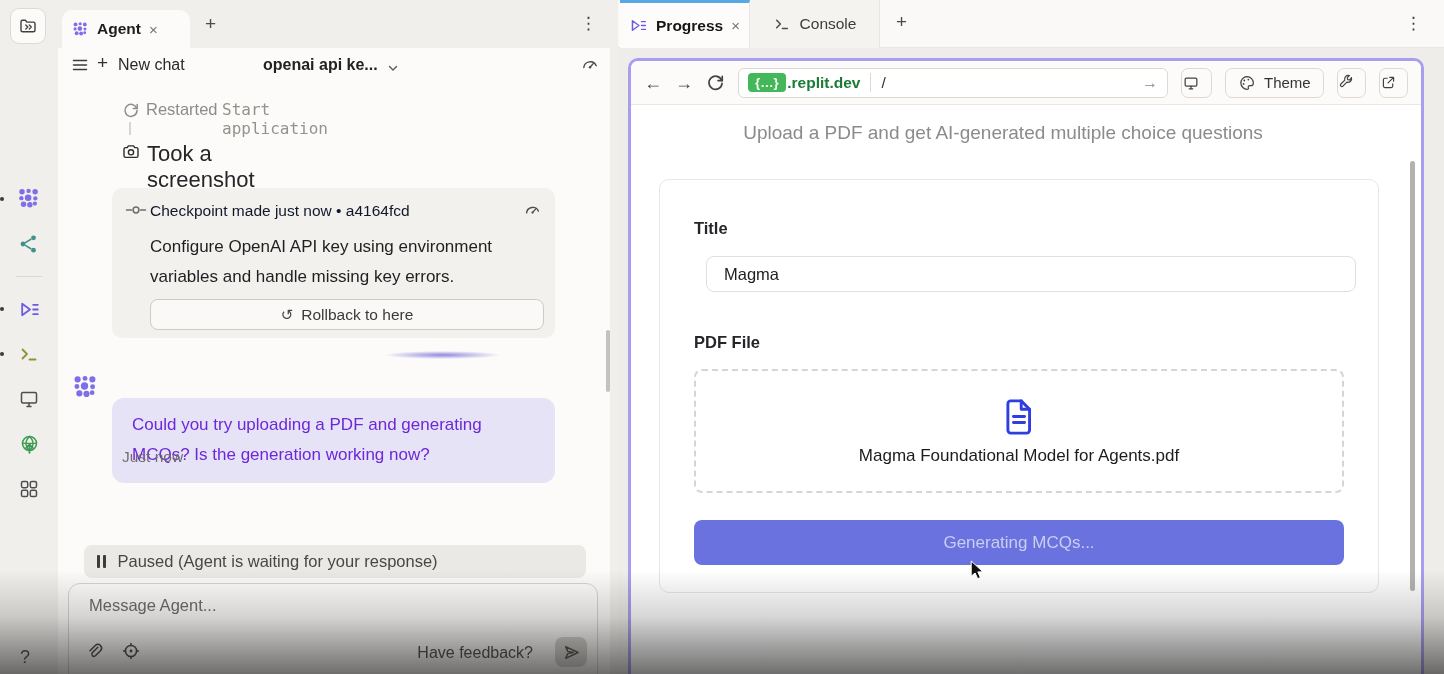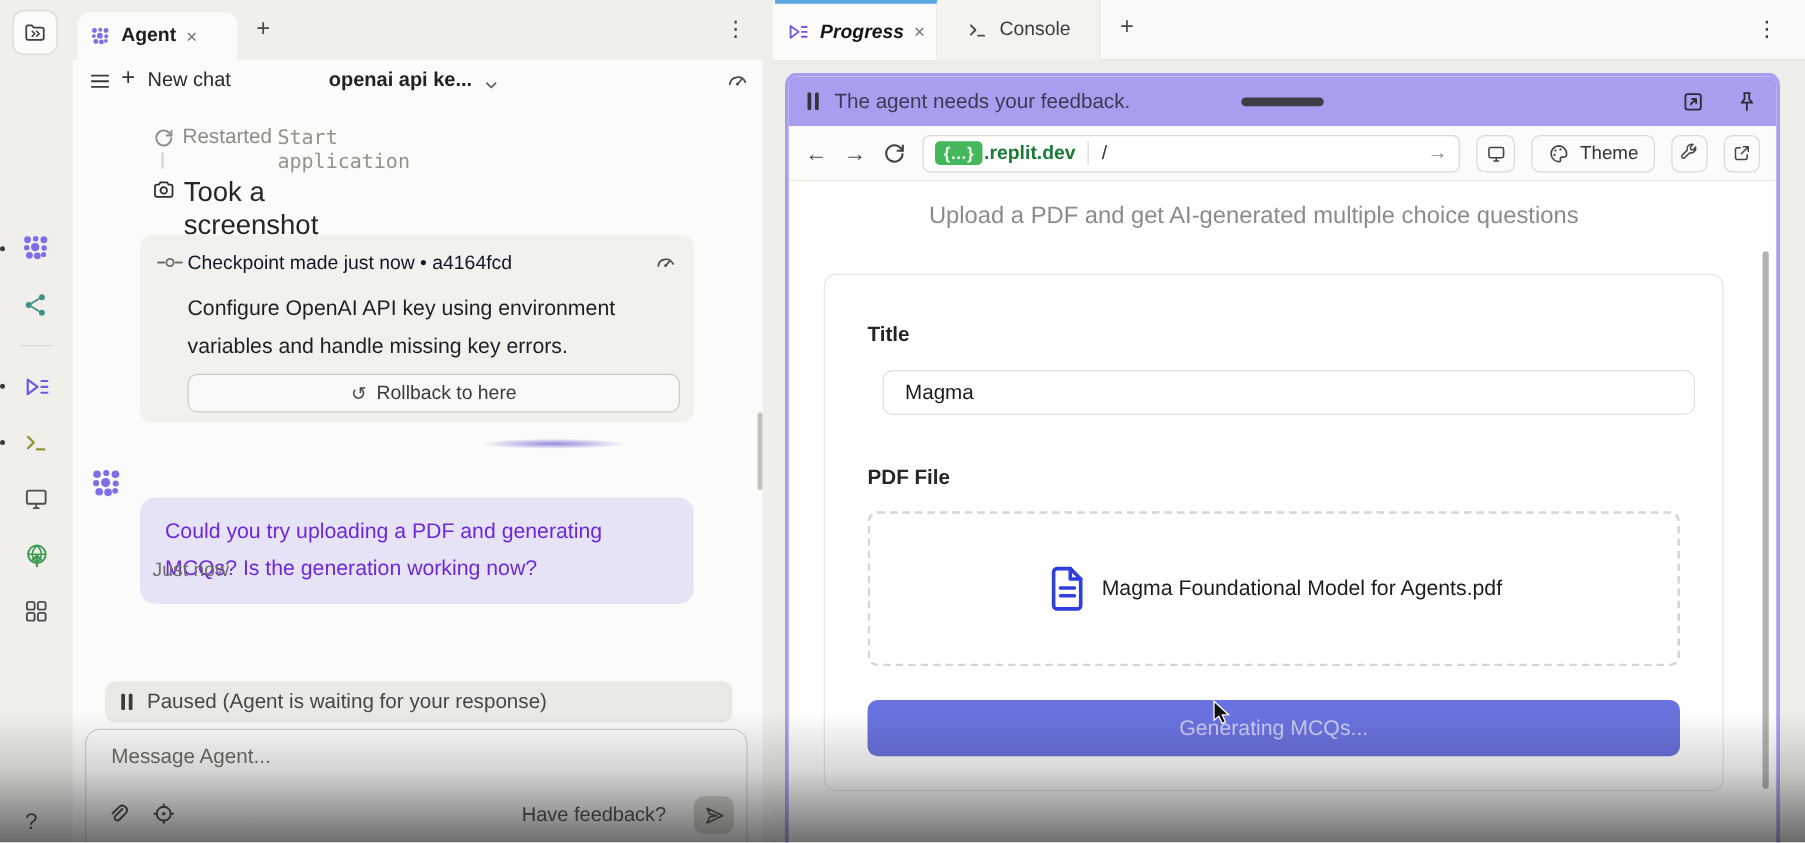--- a/index.html
+++ b/index.html
@@ -94,21 +94,21 @@
 
   .lp-scrollbar { position:absolute; left:606px; top:330px; width:4px; height:62px;
     background:#c4c2be; border-radius:2px; z-index:6; cursor:pointer; }
 
   
   .right-panel { position:absolute; left:618px; top:0; width:826px; height:100%; background:#efedea; }
   .rp-tabstrip { position:relative; height:48px; background:#faf9f7; border-bottom:1px solid #e8e6e2; }
   .tab-progress { position:absolute; left:2px; top:0; width:130px; height:48px;
     background:#fdfcfb; border-top:3px solid #58a8e6; border-right:1px solid #e8e6e2;
     display:flex; align-items:center; justify-content:center; gap:8px; cursor:pointer; }
-  .tab-progress .tab-label { font-size:15.5px; font-weight:bold; color:#161616;font-style:italic; }
+  .tab-progress .tab-label { font-size:15.5px; font-weight:bold; color:#161616; }
   .tab-console { position:absolute; left:132px; top:0; width:130px; height:48px;
     background:#f4f3f0; border-right:1px solid #e8e6e2;
     display:flex; align-items:center; justify-content:center; gap:9px; cursor:pointer; }
   .tab-console .tab-label { font-size:15.5px; color:#3c3c3c; }
   .rp-tab-plus { position:absolute; left:278px; top:11px; font-size:19px; color:#4b4b4b; cursor:pointer; }
   .rp-strip-menu { position:absolute; right:22px; top:13px; font-size:17px; color:#3e3e3e; cursor:pointer; }
 
   .webview { position:absolute; left:10px; top:58px; width:796px; height:620px;
     border:3px solid #a79ef0; border-bottom:none; border-radius:10px 10px 0 0;
     background:#ffffff; overflow:hidden; }
@@ -127,39 +127,39 @@
   .nav-arrow { font-size:18px; color:#4a4a4a; cursor:pointer; line-height:1; }
   .urlbar { width:458px; height:30px; background:#fff; border:1px solid #dcd9d5; border-radius:6px;
     display:flex; align-items:center; padding:0 9px; cursor:text; }
   .url-badge { background:#43b75a; color:#f2fbef; font-size:13.5px; font-weight:bold;
     padding:2px 7px; border-radius:4px; letter-spacing:0.5px; }
   .url-domain { color:#1b7a36; font-size:15.5px; font-weight:bold; margin-left:1px; }
   .url-sep { width:1px; height:19px; background:#dcd9d5; margin:0 10px; }
   .url-path { font-size:15.5px; color:#333; }
   .url-go { margin-left:auto; font-size:16px; color:#8b8b8b; cursor:pointer; }
   .tb-btn { height:30px; border:1px solid #dcd9d5; border-radius:7px; background:#fcfbfa;
-    display:flex; align-items:center; justify-content:center; cursor:pointer; }
+    display:flex; align-items:center; justify-content:flex-start; cursor:pointer; }
   .tb-devices { width:33px; }
   .tb-theme { padding:0 12px; gap:8px; font-size:15px; color:#333; }
   .tb-wrench { width:31px; }
   .tb-open { width:31px; }
 
   .wv-content { position:relative; height:533px; background:#fff; }
   .pv-subtitle { position:absolute; left:0; right:46px; top:17px; text-align:center;
     font-size:19px; color:#8d8b8a; }
   .pv-card { position:absolute; left:28px; top:74px; width:720px; height:414px;
     border:1px solid #e8e6e2; border-radius:10px; background:#fff; }
   .pv-label-title { position:absolute; left:34px; top:39px; font-size:16.5px; font-weight:bold; color:#26262a; }
   .pv-input { position:absolute; left:46px; top:76px; width:650px; height:36px;
     border:1px solid #e2e0dc; border-radius:8px; padding:0 17px; outline:none;
     font-family:"Liberation Sans",sans-serif; font-size:16.5px; color:#1d1d20; background:#fff; }
   .pv-label-pdf { position:absolute; left:34px; top:153px; font-size:16.5px; font-weight:bold; color:#26262a; }
   .pv-dropzone { position:absolute; left:34px; top:189px; width:650px; height:124px;
     border:2px dashed #d8d5d1; border-radius:8px;
-    display:flex; flex-direction:row; align-items:center; justify-content:center; gap:9px; cursor:pointer; }
+    display:flex; flex-direction:column; align-items:center; justify-content:center; gap:9px; cursor:pointer; }
   .pv-filename { font-size:17px; color:#1c1c1f; }
   .pv-submit { position:absolute; left:34px; top:340px; width:650px; height:45px;
     background:#6a72e0; border:none; border-radius:8px;
     font-family:"Liberation Sans",sans-serif; font-size:17px; color:#c9cdf1; cursor:default; }
   .wv-scrollbar { position:absolute; right:6px; top:56px; width:5px; height:430px;
     background:#b4b2ae; border-radius:3px; cursor:pointer; }
 
   .mouse-cursor { position:absolute; left:970px; top:560px; z-index:60; pointer-events:none; }
 
   .bottom-fade { position:absolute; left:0; top:570px; width:100%; height:104px; z-index:55;
@@ -416,42 +416,20 @@
             <path d="M11.5 16.5h6"></path>
         </svg>
       </span>
       <span class="tab-label">Console</span>
     </div>
     <span class="rp-tab-plus">+</span>
     <span class="rp-strip-menu">⋮</span>
   </div>
 
   <div class="webview">
-    <div class="wv-banner">
-      <span class="pause-glyph">
-          <i></i>
-          <i></i>
-        </span>
-      <span class="banner-text">The agent needs your feedback.</span>
-      <span class="banner-handle"></span>
-      <span class="banner-icons">
-        <span>
-          <svg width="19" height="19" viewBox="0 0 20 20" fill="none" stroke="#2b2b33" stroke-width="1.5" stroke-linecap="round" stroke-linejoin="round">
-            <rect x="3.5" y="3.5" width="13" height="13" rx="2"></rect>
-            <path d="M8 12l4.5-4.5M9 7.5h3.5V11"></path>
-          </svg>
-        </span>
-        <span>
-          <svg width="17" height="19" viewBox="0 0 18 20" fill="none" stroke="#2b2b33" stroke-width="1.5" stroke-linecap="round" stroke-linejoin="round">
-            <path d="M6.5 2.5h5M7 2.7v5l-2.5 3h9l-2.5-3v-5"></path>
-            <path d="M9 10.7V17"></path>
-          </svg>
-        </span>
-      </span>
-    </div>
 
     <div class="wv-toolbar">
       <span class="nav-arrow">←</span>
       <span class="nav-arrow">→</span>
       <span>
         <svg width="19" height="19" viewBox="0 0 18 18" fill="none" stroke="#434343" stroke-width="1.6" stroke-linecap="round">
           <path d="M14.8 7A6.2 6.2 0 1 0 15.2 9.8"></path>
             <path d="M15.4 3.2v4h-4"></path>
         </svg>
       </span>

